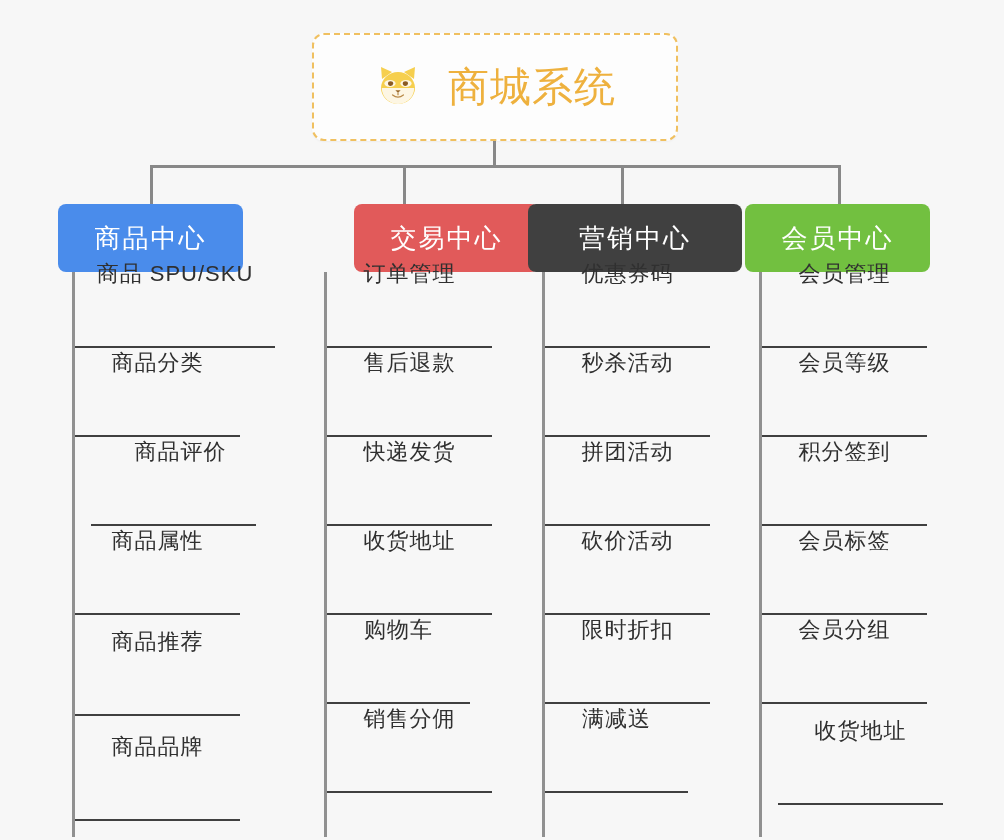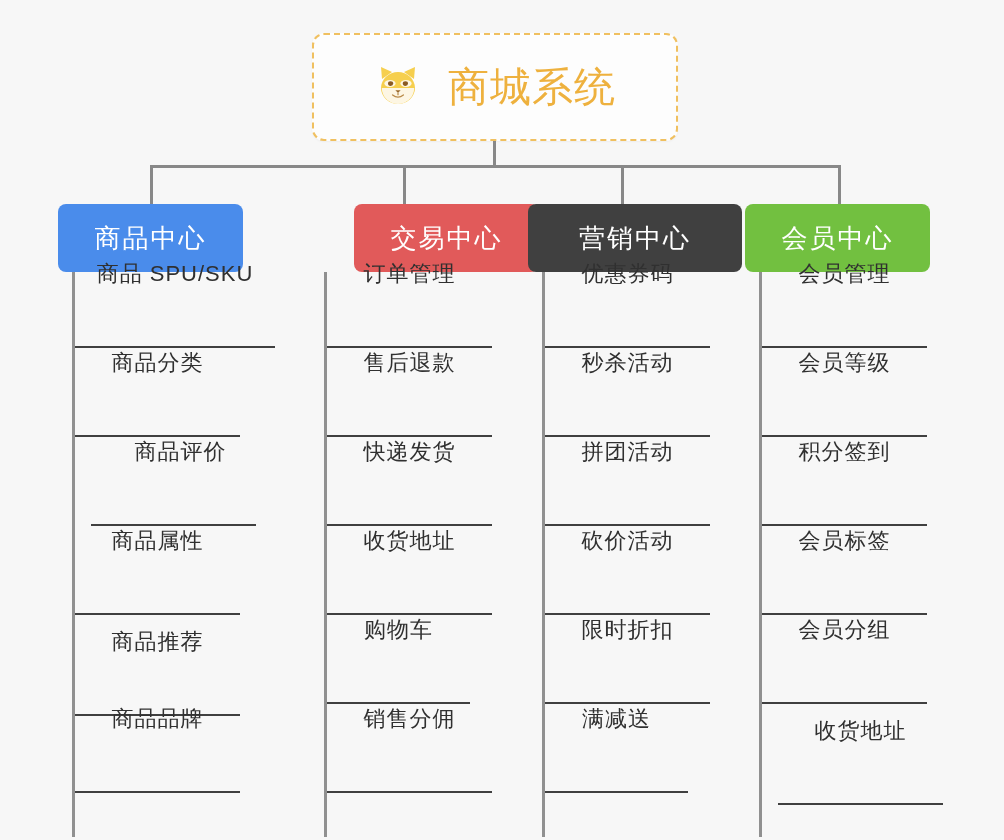--- a/index.html
+++ b/index.html
@@ -160,21 +160,21 @@
     </div>
     <div class="leaf" style="left:91px; top:233px; width:165px;padding-left:14px;">
       <span class="leaf-label">商品评价</span>
     </div>
     <div class="leaf" style="left:75px; top:322px; width:165px;">
       <span class="leaf-label">商品属性</span>
     </div>
     <div class="leaf" style="left:75px; top:411px; width:165px;margin-top:12px;">
       <span class="leaf-label">商品推荐</span>
     </div>
-    <div class="leaf" style="left:75px; top:500px; width:165px;">
+    <div class="leaf" style="left:75px; top:528px; width:165px;">
       <span class="leaf-label">商品品牌</span>
     </div>
   </div>
 
   <div class="column" style="left:0; top:204px;">
     <div class="cat-box" style="left:310px; width:185px; background:#e15a5a;margin-left:44px;">
       <span>交易中心</span>
     </div>
     <div class="spine" style="left:324px; top:68px; height:565px;"></div>
 

